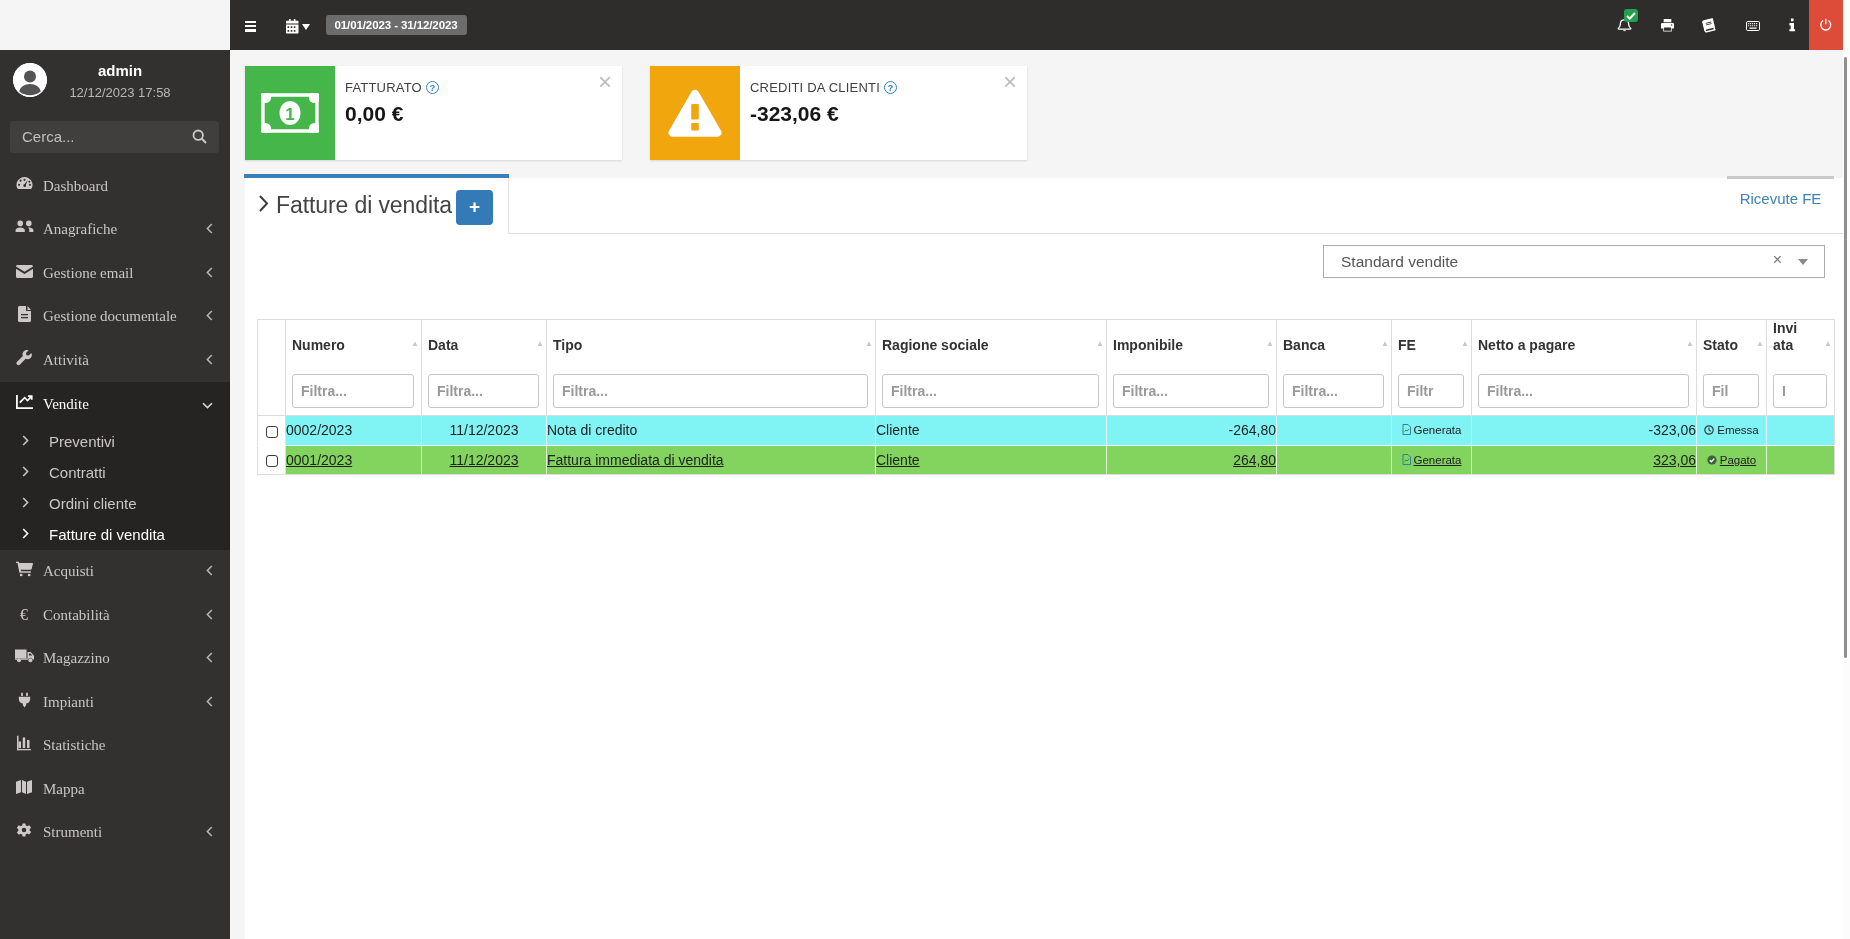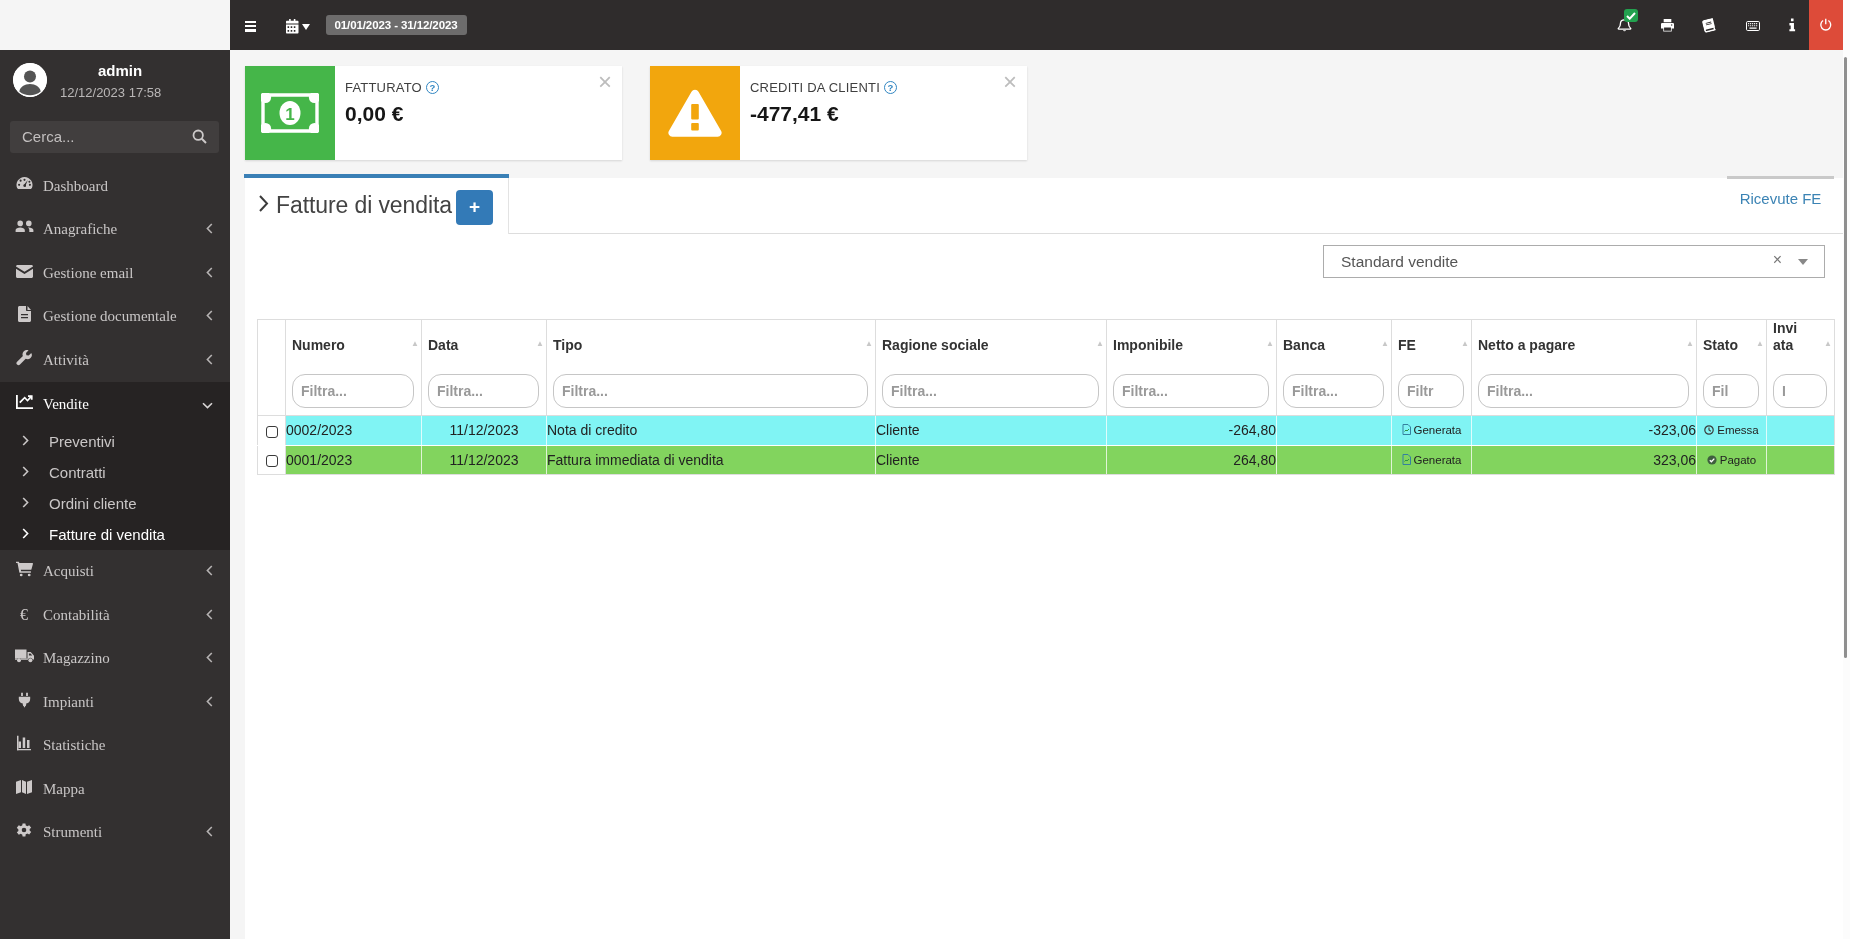--- a/index.html
+++ b/index.html
@@ -19,21 +19,21 @@
   border-right:4.7px solid transparent; border-top:6.5px solid #fff; }
 #dbadge { left:95.5px; top:15px; height:20px; background:#6d6c6c; color:#fff; border-radius:3px;
   font-size:11.5px; font-weight:bold; line-height:20px; padding:0 9px; letter-spacing:-.1px; }
 #redbtn { left:1809px; top:0; width:36px; height:50px; background:#dd4b39; }
 #bellbadge { left:1623.5px; top:8.5px; width:14.5px; height:13px; background:#23a14f; border-radius:3px; }
 
 
 #sidebar { left:0; top:50px; width:230px; height:889px; background:#333030; color:#c9c6c6; }
 #avatar { left:13px; top:13px; width:34px; height:34px; border-radius:50%; background:#fff; overflow:hidden;}
 #uname { left:60px; top:12px; width:120px; text-align:center; color:#fff; font-weight:bold; font-size:15px; }
-#udate { left:60px; top:35px; width:120px; text-align:left; color:#bab7b7; font-size:13px; }
+#udate { left:60px; top:35px; width:120px; text-align:center; color:#bab7b7; font-size:13px; }
 #search { left:10px; top:71px; width:209px; height:32px; background:#413e3e; border-radius:3px; }
 #search span { position:absolute; left:12px; top:7px; color:#c2bfbf; font-size:15px; }
 #menu { left:0; top:114px; width:230px; }
 .mi { position:relative; height:43.5px;font-family:Liberation Serif, serif; }
 .mi .ic { position:absolute; left:14px; top:50%; transform:translateY(-50%); width:20px; text-align:center;}
 .mi .tx { position:absolute; left:43px; top:50%; transform:translateY(-50%); font-size:15px; white-space:nowrap;}
 .mi .ar { position:absolute; right:17px; top:50%; transform:translateY(-50%); }
 #vblock { background:#262323; }
 .smi { position:relative; height:31px; }
 .smi .ch { position:absolute; left:22px; top:50%; transform:translateY(-50%); }
@@ -70,29 +70,29 @@
 #sel .sc { position:absolute; right:16px; top:13px; width:0; height:0; border-left:5px solid transparent;
   border-right:5px solid transparent; border-top:6px solid #888; }
 
 
 #tbl { left:257px; top:319px; width:1577px; border-collapse:collapse; table-layout:fixed;
   font-size:14px; color:#222; }
 #tbl th { height:84px; border:1px solid #ddd; vertical-align:bottom;
   text-align:left; padding:0 0 7px 6px; font-size:14px; color:#333; }
 #tbl th .hl { position:relative; margin-bottom:20px; line-height:17px; padding-right:12px; }
 #tbl th .sa { position:absolute; right:2px; bottom:2px; font-size:8px; color:#c8c8c8; }
-#tbl th input { width:calc(100% - 7px); height:34px; border:1.5px solid #c6c6c6; border-radius:13px;
+#tbl th input { width:calc(100% - 7px); height:34px; border:1.5px solid #c6c6c6; border-radius:3px;
   font-family:"Liberation Sans",sans-serif; font-size:14px; font-weight:bold; padding:0 8px; color:#999; }
 #tbl th input::placeholder { color:#999; opacity:1; }
 #tbl td { height:29.5px; padding:0 0; border-right:1px solid rgba(255,255,255,.75); }
 #tbl td.cb { background:#fff !important; border-right:1px solid #ddd; border-bottom:1px solid #ddd;
   border-left:1px solid #ddd; text-align:center; }
 #tbl td.last { border-right:1px solid #ddd; }
 #tbl tr.r1 td { background:#80f4f4; border-bottom:1px solid #fff; }
-#tbl tr.r2 td { background:#82d45e; border-bottom:1px solid #ddd; }
+#tbl tr.r2 td { background:#82d45e; border-bottom:1px solid #ddd;text-decoration:underline; }
 .num { text-align:right; }
 .ctr { text-align:center; }
 .cbx { display:inline-block; width:12px; height:12px; border:1.6px solid #3a3a3a; border-radius:3px;
   background:#fff; vertical-align:middle; }
 .small { font-size:11.5px; }
 .icel svg { vertical-align:-1px; margin-right:3px; }
 
 
 #scroll { left:1843px; top:0; width:7px; height:939px; background:#fcfcfc; }
 #thumb { left:0.5px; top:57px; width:3px; height:601px; background:#8f8f8f; border-radius:2px; }
@@ -332,21 +332,21 @@
   </div>
   <div class="abs ibox" style="left:650px;">
     <div class="sq" style="background:#f2a60d;">
       <svg width="54" height="48" viewBox="0 0 54 48">
           <path fill="#fff" d="M23.5 2.7a4 4 0 0 1 7 0l22.5 39a4 4 0 0 1-3.5 6.1H4.5A4 4 0 0 1 1 41.7z"></path>
           <rect x="23.2" y="15" width="7.6" height="15.5" rx="1" fill="#f2a60d"></rect>
           <rect x="23.2" y="34" width="7.6" height="7.6" rx="1" fill="#f2a60d"></rect>
         </svg>
     </div>
     <div class="lab">CREDITI DA CLIENTI<span class="qm">?</span></div>
-    <div class="val">-477,41 €</div>
+    <div class="val">-323,06 €</div>
     <div class="x">×</div>
   </div>
 
   <div class="abs" id="sel">
     <span class="st">Standard vendite</span>
     <span class="sx">×</span>
     <span class="sc"></span>
   </div>
 
   <table class="abs" id="tbl">

